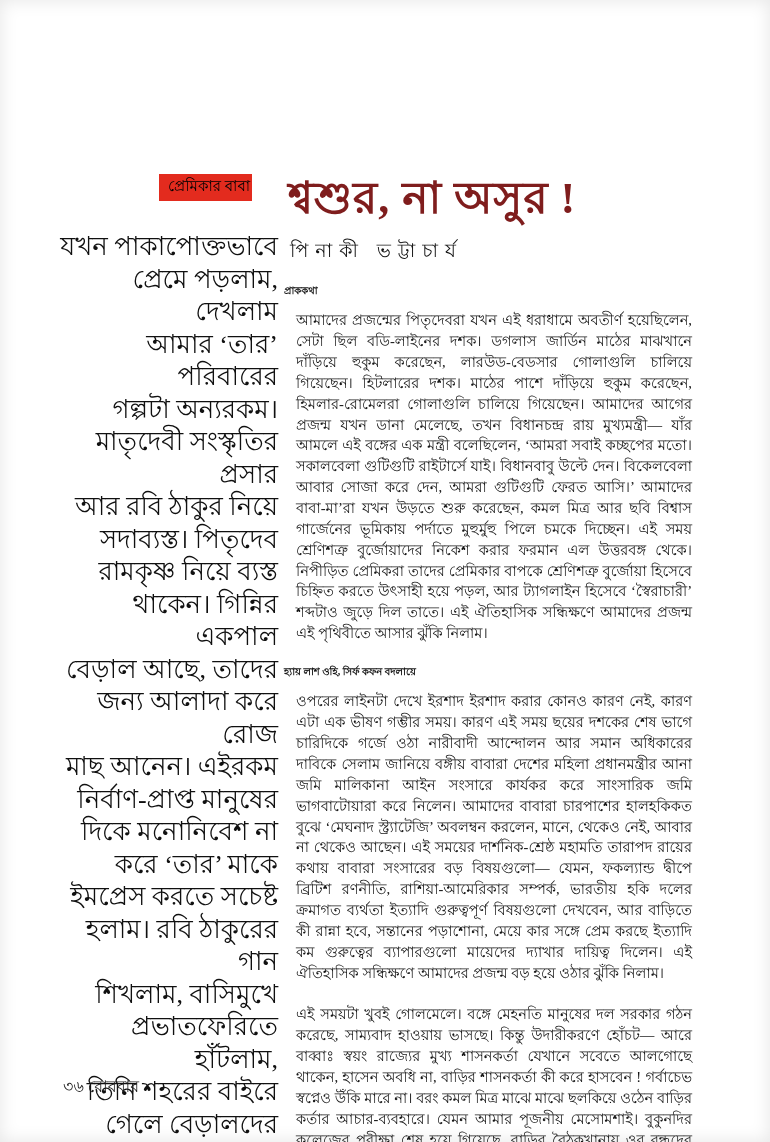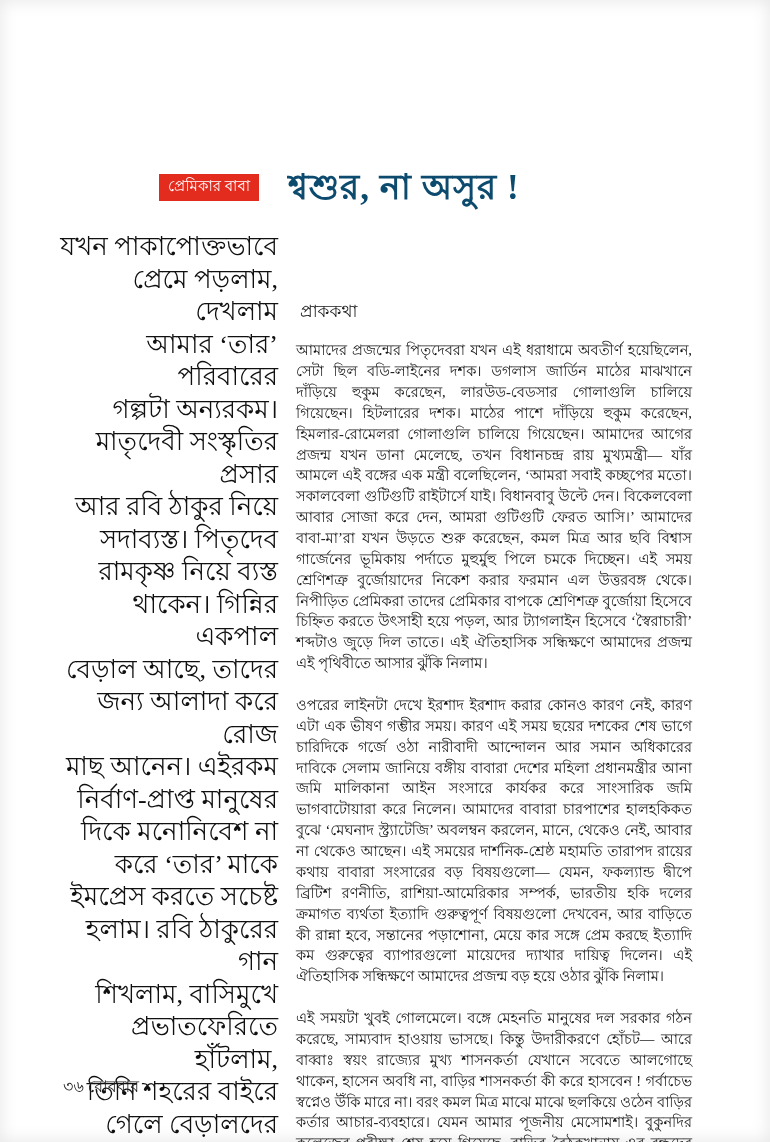--- a/index.html
+++ b/index.html
@@ -16,36 +16,36 @@
     background: #ffffff;
     overflow: hidden;
     box-shadow: inset 0 0 18px rgba(0,0,0,0.10);
     color: #161616;
   }
   .kicker {
     position: absolute;
     left: 159px;
     top: 174px;
     background: #e32b1e;
-    color: #ffffff;
+    color: #000000;
     font-size: 15px;
     line-height: 1;
-    padding: 5px 9px 7px 9px;
+    padding: 5px 2px 7px 9px;
     font-family: "Liberation Serif", "DejaVu Serif", serif;
     white-space: nowrap;
   }
   .title {
     position: absolute;
     left: 288px;
     top: 146px;
     width: 440px;
-    font-size: 35px;
+    font-size: 44px;
     font-weight: 700;
     line-height: 1.1;
-    color: #0c4a6e;
+    color: #7f1d1d;
     letter-spacing: 1px;
     white-space: nowrap;
   }
   .author {
     position: absolute;
     left: 290px;
     top: 236px;
     font-size: 19px;
     letter-spacing: 7px;
     color: #141414;
@@ -66,23 +66,23 @@
     position: absolute;
     left: 284px;
     top: 284px;
     width: 420px;
     font-size: 14.6px;
     line-height: 1.43;
     color: #151515;
   }
   .section + .section { margin-top: 21px; }
   .section-heading {
-    font-weight: 400;
-    font-size: 17px;
-    margin: 16px;
+    font-weight: 700;
+    font-size: 10px;
+    margin: 0;
   }
   .section-body {
     margin: 12px;
     text-align: justify;
   }
   .footer {
     position: absolute;
     left: 63px;
     top: 1074px;
     font-size: 16px;
@@ -92,20 +92,21 @@
 </style>
 </head>
 <body>
 
 <div class="page">
 
   <div class="kicker">প্রেমিকার বাবা</div>
 
   <h1 class="title">শ্বশুর, না অসুর !</h1>
 
+  <div class="author">পিনাকী ভট্টাচার্য</div>
 
   <div class="pull-quote">যখন পাকাপোক্তভাবে
 প্রেমে পড়লাম, দেখলাম
 আমার ‘তার’ পরিবারের
 গল্পটা অন্যরকম।
 মাতৃদেবী সংস্কৃতির প্রসার
 আর রবি ঠাকুর নিয়ে
 সদাব্যস্ত। পিতৃদেব
 রামকৃষ্ণ নিয়ে ব্যস্ত
 থাকেন। গিন্নির একপাল
@@ -127,20 +128,21 @@
 আমার হাতে তুলে দেন !</div>
 
   <div class="body-col">
 
     <div class="section">
       <p class="section-heading">প্রাককথা</p>
       <p class="section-body">আমাদের প্রজন্মের পিতৃদেবরা যখন এই ধরাধামে অবতীর্ণ হয়েছিলেন, সেটা ছিল বডি-লাইনের দশক। ডগলাস জার্ডিন মাঠের মাঝখানে দাঁড়িয়ে হুকুম করেছেন, লারউড-বেডসার গোলাগুলি চালিয়ে গিয়েছেন। হিটলারের দশক। মাঠের পাশে দাঁড়িয়ে হুকুম করেছেন, হিমলার-রোমেলরা গোলাগুলি চালিয়ে গিয়েছেন। আমাদের আগের প্রজন্ম যখন ডানা মেলেছে, তখন বিধানচন্দ্র রায় মুখ্যমন্ত্রী— যাঁর আমলে এই বঙ্গের এক মন্ত্রী বলেছিলেন, ‘আমরা সবাই কচ্ছপের মতো। সকালবেলা গুটিগুটি রাইটার্সে যাই। বিধানবাবু উল্টে দেন। বিকেলবেলা আবার সোজা করে দেন, আমরা গুটিগুটি ফেরত আসি।’ আমাদের বাবা-মা’রা যখন উড়তে শুরু করেছেন, কমল মিত্র আর ছবি বিশ্বাস গার্জেনের ভূমিকায় পর্দাতে মুহুর্মুহু পিলে চমকে দিচ্ছেন। এই সময় শ্রেণিশত্রু বুর্জোয়াদের নিকেশ করার ফরমান এল উত্তরবঙ্গ থেকে। নিপীড়িত প্রেমিকরা তাদের প্রেমিকার বাপকে শ্রেণিশত্রু বুর্জোয়া হিসেবে চিহ্নিত করতে উৎসাহী হয়ে পড়ল, আর ট্যাগলাইন হিসেবে ‘স্বৈরাচারী’ শব্দটাও জুড়ে দিল তাতে। এই ঐতিহাসিক সন্ধিক্ষণে আমাদের প্রজন্ম এই পৃথিবীতে আসার ঝুঁকি নিলাম।</p>
     </div>
 
     <div class="section">
+      <p class="section-heading">হ্যায় লাশ ওহি, সির্ফ কফন বদলায়ে</p>
       <p class="section-body">ওপরের লাইনটা দেখে ইরশাদ ইরশাদ করার কোনও কারণ নেই, কারণ এটা এক ভীষণ গম্ভীর সময়। কারণ এই সময় ছয়ের দশকের শেষ ভাগে চারিদিকে গর্জে ওঠা নারীবাদী আন্দোলন আর সমান অধিকারের দাবিকে সেলাম জানিয়ে বঙ্গীয় বাবারা দেশের মহিলা প্রধানমন্ত্রীর আনা জমি মালিকানা আইন সংসারে কার্যকর করে সাংসারিক জমি ভাগবাটোয়ারা করে নিলেন। আমাদের বাবারা চারপাশের হালহকিকত বুঝে ‘মেঘনাদ স্ট্র্যাটেজি’ অবলম্বন করলেন, মানে, থেকেও নেই, আবার না থেকেও আছেন। এই সময়ের দার্শনিক-শ্রেষ্ঠ মহামতি তারাপদ রায়ের কথায় বাবারা সংসারের বড় বিষয়গুলো— যেমন, ফকল্যান্ড দ্বীপে ব্রিটিশ রণনীতি, রাশিয়া-আমেরিকার সম্পর্ক, ভারতীয় হকি দলের ক্রমাগত ব্যর্থতা ইত্যাদি গুরুত্বপূর্ণ বিষয়গুলো দেখবেন, আর বাড়িতে কী রান্না হবে, সন্তানের পড়াশোনা, মেয়ে কার সঙ্গে প্রেম করছে ইত্যাদি কম গুরুত্বের ব্যাপারগুলো মায়েদের দ্যাখার দায়িত্ব দিলেন। এই ঐতিহাসিক সন্ধিক্ষণে আমাদের প্রজন্ম বড় হয়ে ওঠার ঝুঁকি নিলাম।</p>
     </div>
 
     <div class="section">
       <p class="section-body">এই সময়টা খুবই গোলমেলে। বঙ্গে মেহনতি মানুষের দল সরকার গঠন করেছে, সাম্যবাদ হাওয়ায় ভাসছে। কিন্তু উদারীকরণে হোঁচট— আরে বাব্বাঃ স্বয়ং রাজ্যের মুখ্য শাসনকর্তা যেখানে সবেতে আলগোছে থাকেন, হাসেন অবধি না, বাড়ির শাসনকর্তা কী করে হাসবেন ! গর্বাচেভ স্বপ্নেও উঁকি মারে না। বরং কমল মিত্র মাঝে মাঝে ছলকিয়ে ওঠেন বাড়ির কর্তার আচার-ব্যবহারে। যেমন আমার পূজনীয় মেসোমশাই। বুকুনদির কলেজের পরীক্ষা শেষ হয়ে গিয়েছে, বাড়ির বৈঠকখানায় ওর বন্ধুদের জমজমাট আড্ডা বসেছে। ওদের এক বন্ধু মেঘেন্দ্র একটু কাজে আটকে গিয়েছিল, সে একটু দেরিতে পৌঁছেছে। গলিতে বাড়ি চিনতে না পেরে অফিস ফেরতা এক ভদ্রলোককে বুকুনদির বাড়ি জিজ্ঞেস করে। মস্ত মোটা গোঁফওয়ালা সেই ভদ্রলোক গুরুগম্ভীর গলায় জিজ্ঞেস করেন বুকুনের সঙ্গে কী দরকার ? তারপর কোথায় বাড়ি, কী করে, কী পড়ে— ইত্যাদি অনেক প্রশ্ন করে অবশেষে বাড়ি দেখিয়ে দেন। গ্রাম থেকে আসা মেধাবী নিরীহ মেঘেন্দ্রদা ইতিমধ্যে জেরায় কাবু, কোনওমতে বুকুনদিদের বাড়ি পৌঁছে হাঁপ ছাড়ে। তার বিধ্বস্ত অবস্থা দেখে সবাই জিজ্ঞেস করাতে সে উত্তর দেয়— ‘বাপরে ! কী ভয়ংকর এক দারোগার পাল্লায় পড়েছিলাম !’ বলে তার অভিজ্ঞতা আর ভদ্রলোকের গোঁফ আর কণ্ঠস্বরের বর্ণনা সবে শেষ করেছে, এমন সময় মেঘেন্দ্রদা বর্ণিত ব্যক্তি সদর দরজা দিয়ে বৈঠকখানায় ঢুকে সব্বার</p>
     </div>
 
   </div>
 
   <div class="footer">৩৬ রোববার</div>

